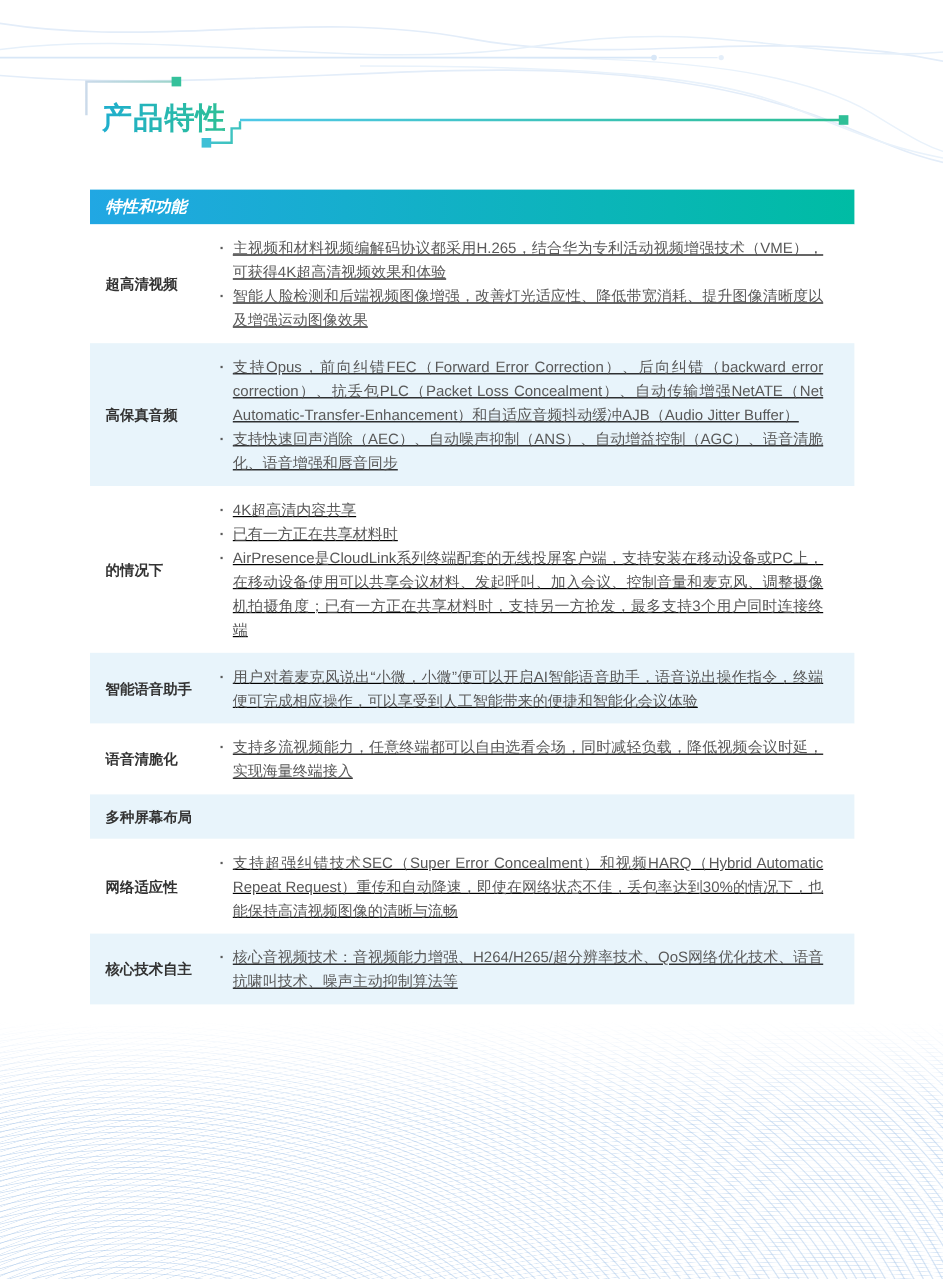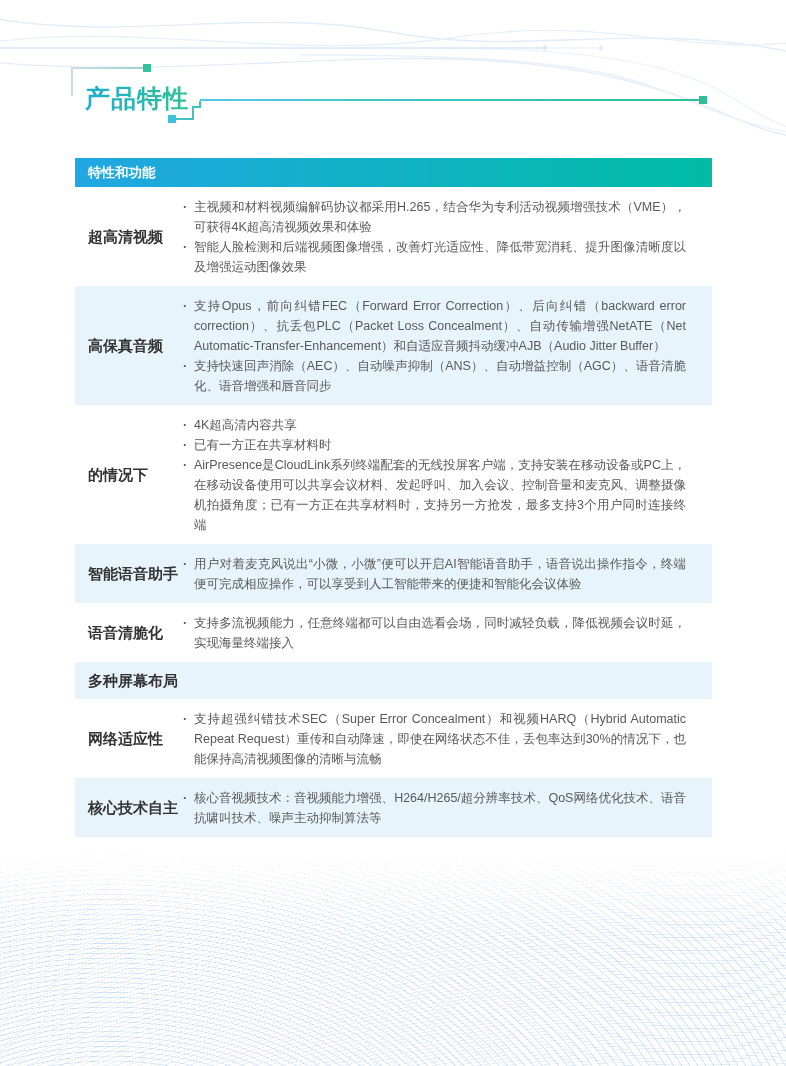--- a/index.html
+++ b/index.html
@@ -27,31 +27,32 @@
     -webkit-text-fill-color:transparent; color:#1FB4B8;
   }
 
   
   .content { position:absolute; left:75px; top:158px; width:637px; }
   .table-header {
     height:29px; line-height:29px;
     padding-left:13px;
     color:#ffffff; font-size:13.5px; font-weight:bold;
     background:linear-gradient(90deg,#21A7E3 0%,#00BCA4 100%);
+    font-style:italic;
   }
   .row { display:flex; padding:10px 0 9px 0; background:#ffffff; }
   .row.alt { background:#E8F4FB; }
   .row-label {
     width:106px; flex:0 0 106px;
     padding-left:13px;
     align-self:center;
-    font-size:15px; font-weight:bold; color:#333333;
+    font-size:12px; font-weight:bold; color:#333333;
     line-height:18px;
   }
-  .row-items { flex:1; list-style:none; padding-right:26px; }
+  .row-items { flex:1; list-style:none; padding-right:26px;text-decoration:underline; }
   .row-item {
     position:relative;
     padding-left:13px;
     font-size:12.5px; color:#595959; line-height:20px;
     text-align:justify;
   }
   .row-item::before {
     content:"·";
     position:absolute; left:2px; top:0;
     color:#595959; font-weight:bold;

